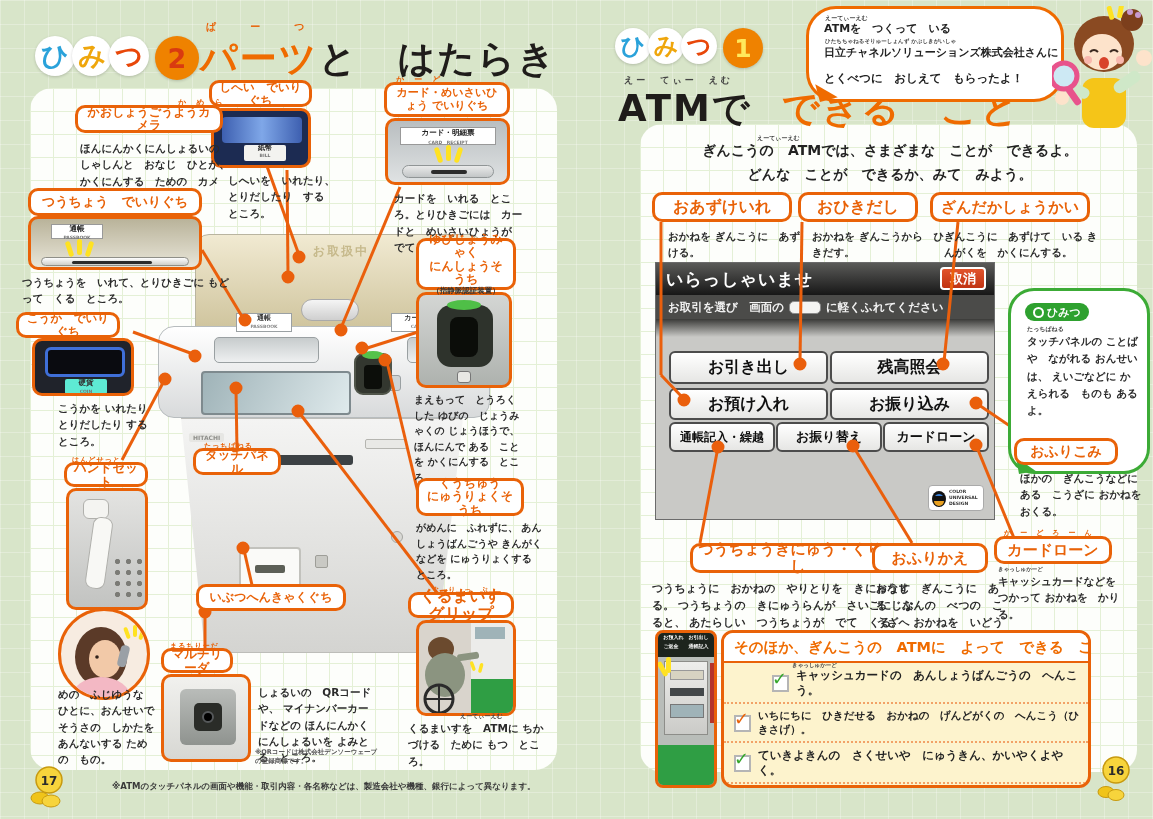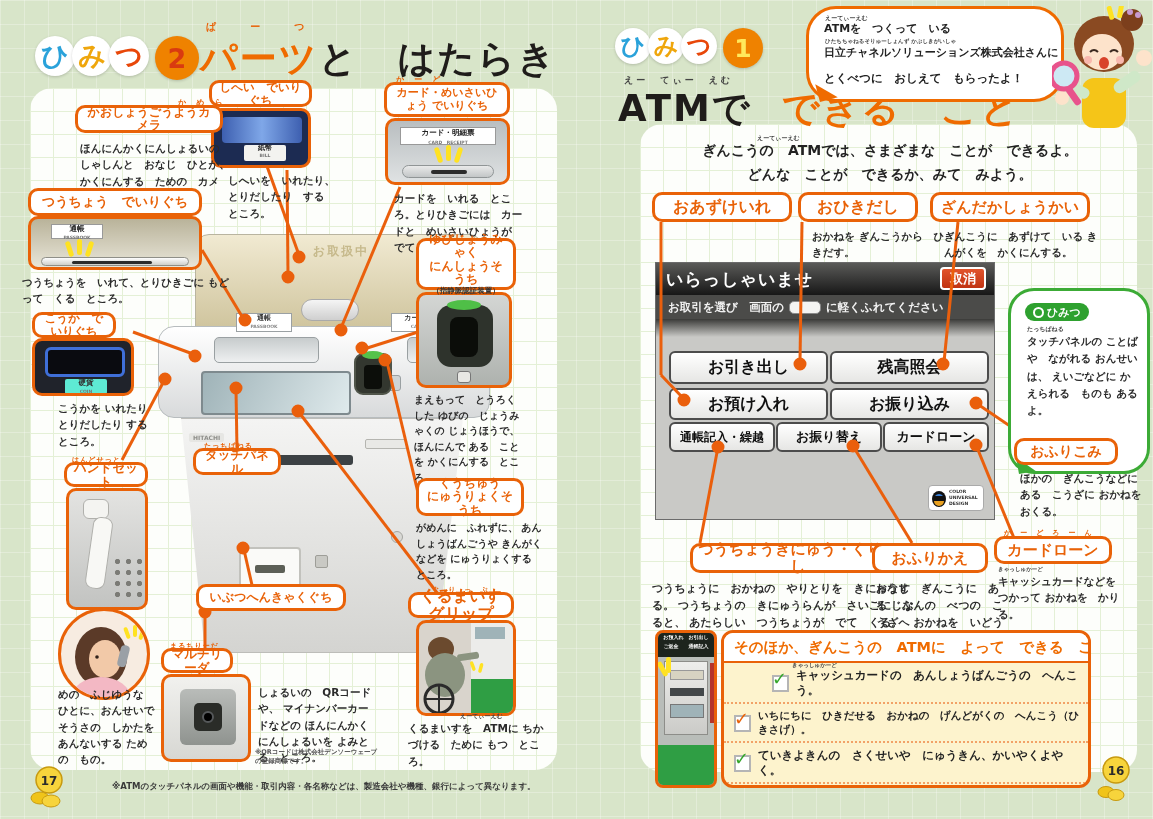--- a/index.html
+++ b/index.html
@@ -194,21 +194,21 @@
       <span style="left:36px;top:22px;transform:rotate(-18deg);"></span>
       <span style="left:46px;top:20px;"></span>
       <span style="left:56px;top:22px;transform:rotate(18deg);"></span>
     </div>
     <div class="abs" style="left:10px;top:38px;width:148px;height:9px;background:linear-gradient(#fdfdfd,#cfcfca);border:1px solid #8f8f88;border-radius:5px;">
       <div class="abs" style="left:30px;top:3px;width:80px;height:3px;background:#2c2c2c;border-radius:2px;"></div>
     </div>
   </div>
   <div class="desc" style="left:22px;top:274px;width:216px;">つうちょうを　いれて、とりひきごに もどって　くる　ところ。</div>
 
-  <div class="obox" style="left:32px;top:312px;width:84px;height:26px;font-size:11.5px;">
+  <div class="obox" style="left:16px;top:312px;width:104px;height:26px;font-size:11.5px;">
       <span>こうか　でいりぐち</span>
     </div>
   <div class="photo" style="left:32px;top:338px;width:102px;height:58px;background:#20232b;">
     <div class="abs" style="left:10px;top:6px;width:80px;height:30px;border:3px solid #3f6fd8;border-radius:6px;background:#0a0b10;"></div>
     <div class="abs" style="left:30px;top:38px;width:42px;height:15px;background:#5eead4;border-radius:2px;color:#333;font-size:7.5px;font-weight:700;text-align:center;line-height:1.1;">
       <span>硬貨</span><br><span style="font-size:4.5px;color:#777;">COIN</span>
     </div>
   </div>
   <div class="desc" style="left:58px;top:400px;width:100px;">こうかを いれたり とりだしたり する　ところ。</div>
 
@@ -371,20 +371,21 @@
     </svg>
   </div>
 
   <div class="ruby dark" style="left:757px;top:134px;font-size:6px;letter-spacing:0;">えーてぃーえむ</div>
   <div class="abs" style="left:660px;top:142px;width:460px;text-align:center;font-size:14px;font-weight:800;color:#222;z-index:5;">ぎんこうの　ATMでは、さまざまな　ことが　できるよ。</div>
   <div class="abs" style="left:660px;top:166px;width:460px;text-align:center;font-size:14px;font-weight:800;color:#222;z-index:5;">どんな　ことが　できるか、みて　みよう。</div>
 
   <div class="obox" style="left:652px;top:192px;width:140px;height:30px;font-size:16px;">
       <span>おあずけいれ</span>
     </div>
+  <div class="desc" style="left:668px;top:228px;width:140px;">おかねを ぎんこうに　あずける。</div>
   <div class="obox" style="left:798px;top:192px;width:120px;height:30px;font-size:16px;">
       <span>おひきだし</span>
     </div>
   <div class="desc" style="left:812px;top:228px;width:140px;">おかねを ぎんこうから　ひきだす。</div>
   <div class="obox" style="left:930px;top:192px;width:160px;height:30px;font-size:15px;">
       <span>ざんだかしょうかい</span>
     </div>
   <div class="desc" style="left:944px;top:228px;width:160px;">ぎんこうに　あずけて　いる きんがくを　かくにんする。</div>
 
   <div class="abs" style="left:655px;top:262px;width:340px;height:258px;background:#c9c9c6;border:1px solid #6b6b6b;z-index:2;">

